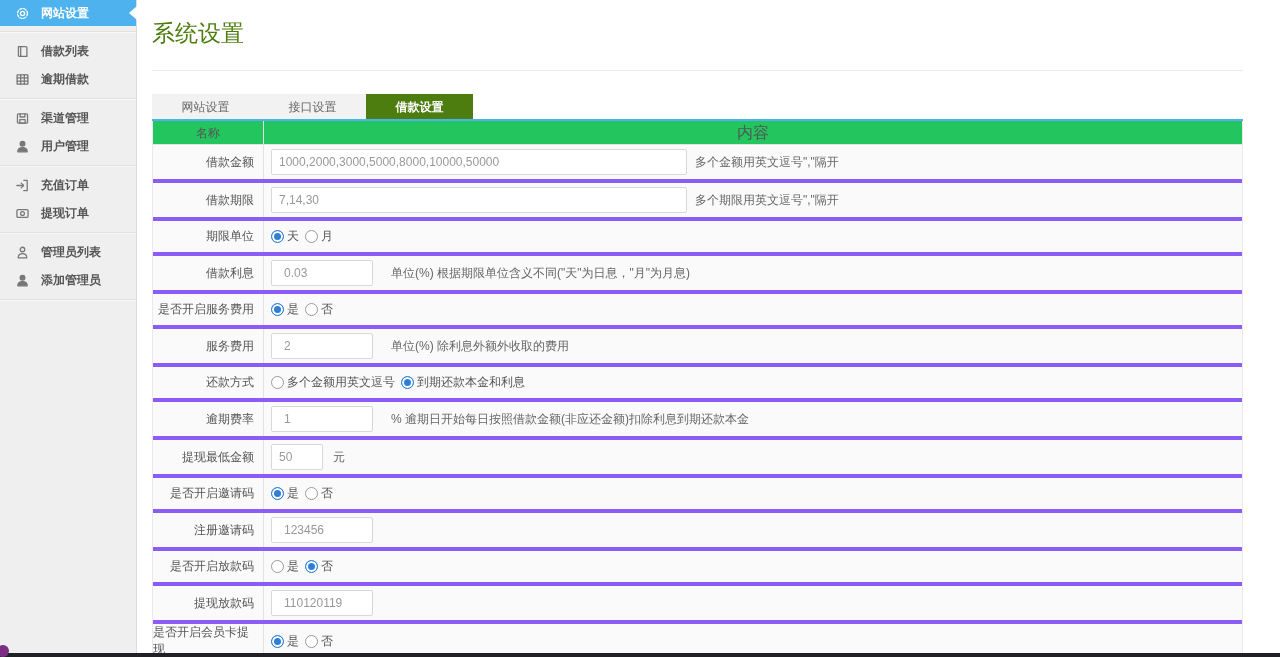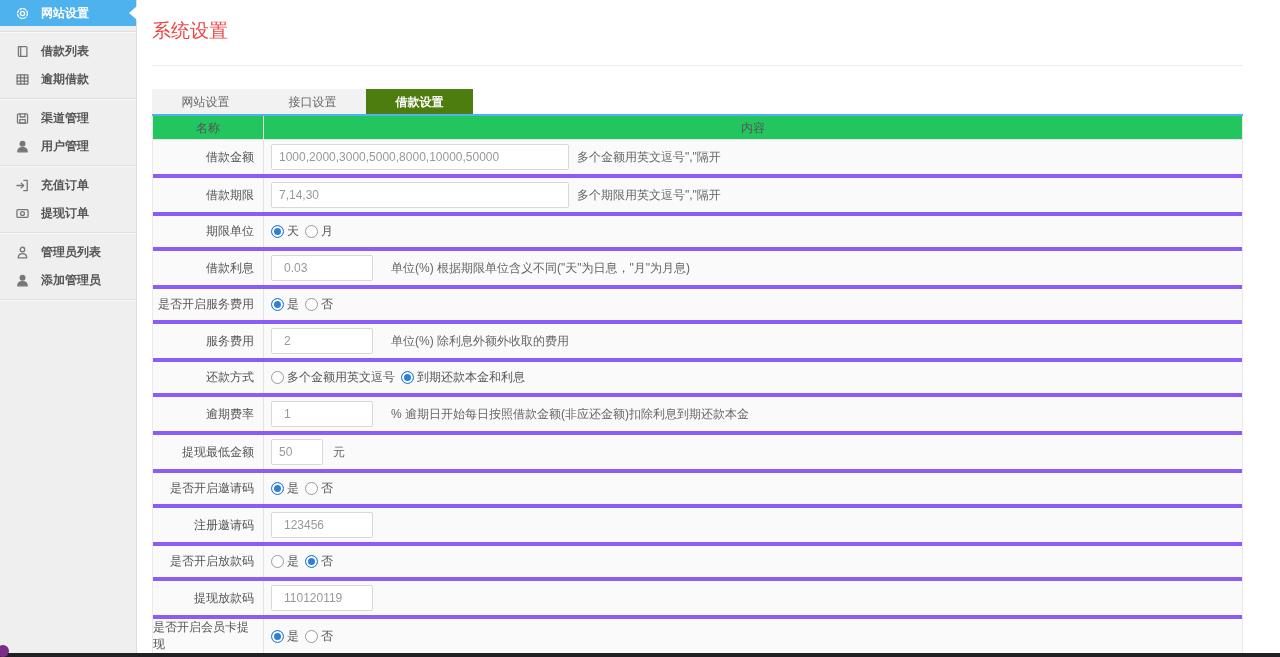--- a/index.html
+++ b/index.html
@@ -25,50 +25,50 @@
     height:26px; background:#4db2ee; color:#fff;
   }
   .side-item.active .ic { color:#fff; }
   .side-item.active::after {
     content:""; position:absolute; right:-1px; top:50%; margin-top:-7px;
     border-top:7px solid transparent; border-bottom:7px solid transparent;
     border-right:8px solid #fff;
   }
   
   .main { position:absolute; left:152px; top:0; width:1091px; }
-  .page-title { margin-top:18px; font-size:19px; color:#ef4444; font-weight:500; }
+  .page-title { margin-top:18px; font-size:23px; color:#4d7c0f; font-weight:500; }
   .title-divider { margin-top:21px; border-top:1px solid #ebebeb; height:0; }
   .tabs { margin-top:23px; display:flex; height:27px; border-bottom:2px solid #4db2ee; }
   .tab {
     width:107px; text-align:center; line-height:27px; font-size:12px;
     color:#666; background:#f2f2f2; cursor:pointer;
   }
   .tab.active { background:#4d7c0f; color:#fff; font-weight:bold; }
   
   .settings-table { border:1px solid #e9e9e9; border-top:none; }
   .thead { display:flex; height:24px; background:#22c55e; border-bottom:1px solid #e3e3e3; }
   .thead .th-name {
     width:111px; border-right:1px solid #e3e3e3; text-align:center;
     line-height:24px; font-size:12px; color:#555;
   }
-  .thead .th-content { flex:1; text-align:center; line-height:24px; font-size:12px; color:#555; }
+  .thead .th-content { flex:1; text-align:center; line-height:24px; font-size:16px; color:#555; }
   .row { display:flex; background:#fafafa; border-bottom:4px solid #8b5cf6; }
   .row:last-child { border-bottom:none; }
   .cell-label {
     width:111px; border-right:1px solid #e3e3e3; font-size:12px; color:#555;
     display:flex; align-items:center; justify-content:flex-end; padding-right:9px;
   }
   .cell-content { flex:1; display:flex; align-items:center; padding:4px 8px 4px 7px; }
   .row.radio-row .cell-content { padding-top:7px; padding-bottom:7px; }
   .inp {
     height:26px; border:1px solid #d8d8d8; border-radius:2px; background:#fff;
     padding:0 7px; font-size:12px; color:#999;
     font-family:"Liberation Sans","DejaVu Sans",sans-serif; outline:none;
   }
-  .inp.wide  { width:298px; }
+  .inp.wide  { width:416px; }
   .inp.small { width:102px;padding-left:12px; }
   .inp.tiny  { width:52px; }
   .hint { font-size:12px; color:#666; margin-left:10px; }
   .hint.after-wide  { margin-left:8px; }
   .hint.after-small { margin-left:18px; }
   .radio-opt { display:flex; align-items:center; cursor:pointer; margin-right:6px; font-size:12px; color:#555; }
   .radio {
     width:13px; height:13px; border-radius:50%; border:1px solid #9a9a9a;
     background:#fff; margin-right:3px; flex:0 0 13px;
   }

